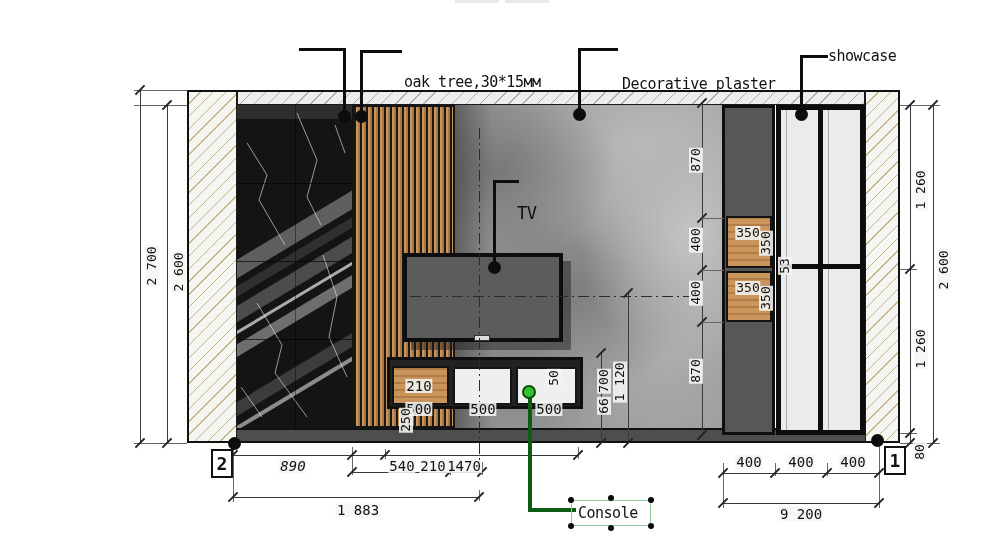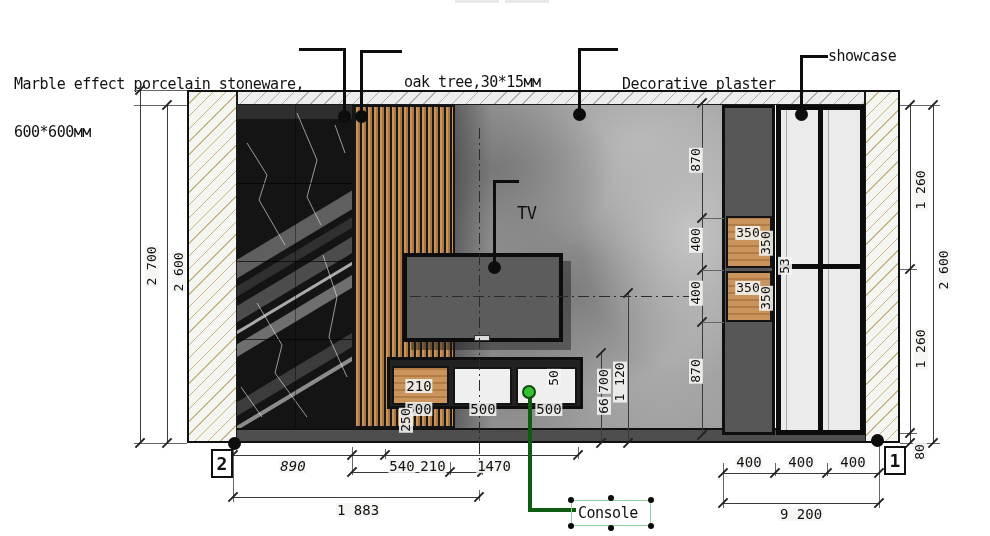--- a/index.html
+++ b/index.html
@@ -100,24 +100,20 @@
   <div class="abs" style="left:411px;top:261px;width:160px;height:89px;background:rgba(25,25,25,0.45);z-index:18;"></div>
   <div class="abs" style="left:403px;top:253px;width:160px;height:89px;background:#5c5c5c;border:4px solid #0d0d0d;box-sizing:border-box;z-index:20;">
     <div class="abs" style="left:67px;top:78px;width:16px;height:6px;background:#dcdcdc;border:1px solid #333;box-sizing:border-box;"></div>
   </div>
 
   <div class="abs" style="left:387px;top:357px;width:196px;height:52px;background:#222;border:3px solid #0f0f0f;box-sizing:border-box;z-index:21;"></div>
   <div class="abs woodgrain" style="left:392px;top:366px;width:57px;height:39px;z-index:22;"></div>
   <div class="abs drawer" style="left:453px;top:367px;width:59px;height:38px;z-index:22;"></div>
   <div class="abs drawer" style="left:516px;top:367px;width:61px;height:38px;z-index:22;"></div>
 
-  <div class="ann" style="left:14px;top:44px;">
-    <div>Marble effect porcelain stoneware,</div>
-    <div>600*600мм</div>
-  </div>
   <div class="ann" style="left:404px;top:42px;">
     <div>oak tree,30*15мм</div>
   </div>
   <div class="ann" style="left:622px;top:44px;">
     <div>Decorative plaster</div>
     <div>gray color</div>
   </div>
   <div class="ann" style="left:828px;top:48px;">showcase</div>
 
   <div class="ldr" style="left:299px;top:48px;width:46px;height:3px;z-index:50;"></div>
@@ -215,21 +211,21 @@
     <div class="tick" style="left:352px;top:455px;"></div>
   <div class="tick" style="left:385px;top:455px;"></div>
     <div class="tick" style="left:578px;top:455px;"></div>
   <div class="dl" style="left:352px;top:472px;width:130px;height:1px;"></div>
   <div class="tick" style="left:352px;top:472px;"></div>
     <div class="tick" style="left:450px;top:472px;"></div>
     <div class="tick" style="left:482px;top:472px;"></div>
   <div class="dim" style="left:293px;top:466px;font-size:14px;font-style:italic;">890</div>
   <div class="dim" style="left:402px;top:466px;font-size:14px;">540</div>
   <div class="dim" style="left:433px;top:466px;font-size:14px;">210</div>
-  <div class="dim" style="left:494px;top:466px;font-size:14px;">1470</div>
+  <div class="dim" style="left:464px;top:466px;font-size:14px;">1470</div>
   <div class="dl" style="left:233px;top:497px;width:246px;height:1px;"></div>
   <div class="tick" style="left:233px;top:497px;"></div>
     <div class="tick" style="left:479px;top:497px;"></div>
   <div class="dim" style="left:358px;top:510px;font-size:14px;">1 883</div>
 
   <div class="ext" style="left:723px;top:463px;width:1px;height:45px;"></div>
   <div class="ext" style="left:775px;top:463px;width:1px;height:13px;"></div>
   <div class="ext" style="left:827px;top:463px;width:1px;height:13px;"></div>
   <div class="ext" style="left:879px;top:445px;width:1px;height:63px;"></div>
   <div class="dl" style="left:723px;top:473px;width:157px;height:1px;"></div>

